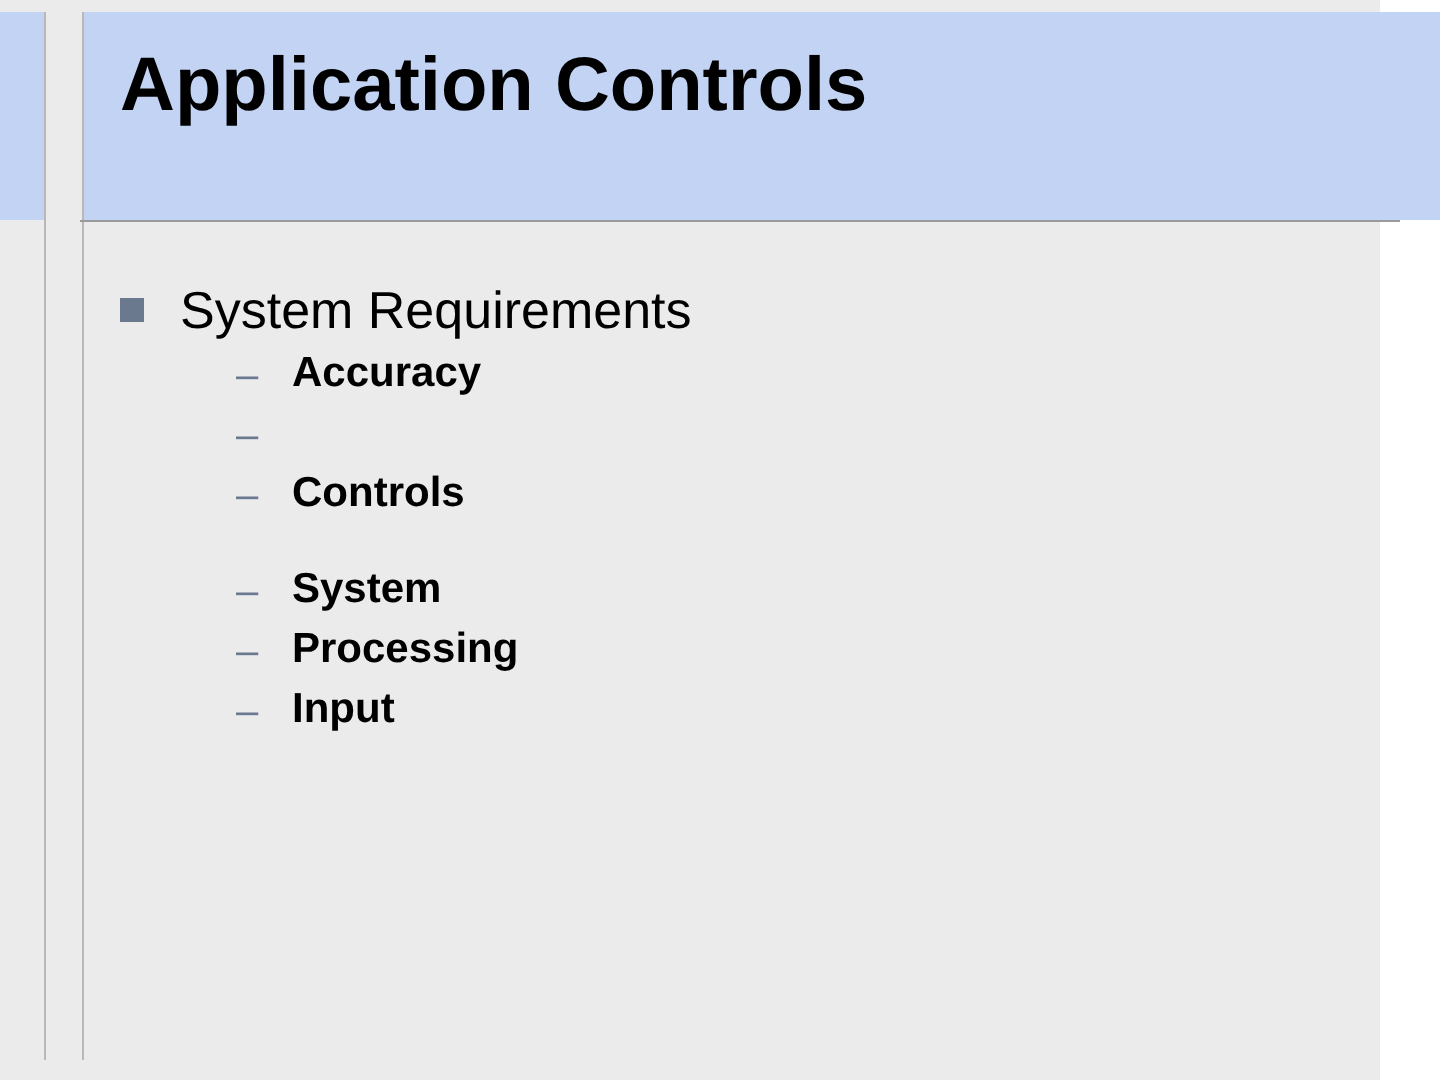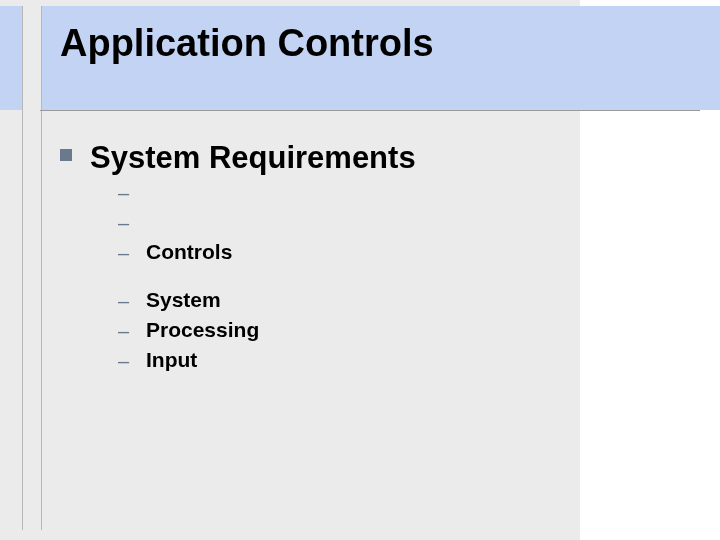--- a/index.html
+++ b/index.html
@@ -5,21 +5,21 @@
   html, body {
     margin: 0;
     padding: 0;
     width: 720px;
     height: 540px;
     font-family: Arial, Helvetica, sans-serif;
     background: #ffffff;
   }
   .slide {
     position: relative;
-    width: 580px;
+    width: 690px;
     height: 540px;
     background: #ebebeb;
     box-sizing: border-box;
   }
   .blue-band {
     position: absolute;
     left: 0;
     top: 6px;
     width: 720px;
     height: 104px;
@@ -64,22 +64,22 @@
   }
   .l1 .bullet {
     width: 12px;
     height: 12px;
     background: #6b798f;
     margin-top: 9px;
     margin-right: 18px;
     flex-shrink: 0;
   }
   .l1 .text {
-    font-size: 31px;
-    font-weight: bold;
+    font-size: 26px;
+    font-weight: normal;
     color: #000;
   }
   .l2 {
     display: flex;
     align-items: flex-start;
     margin: 4px 0 4px 58px;
   }
   .l2 .dash {
     width: 14px;
     color: #6b798f;
@@ -107,20 +107,21 @@
   <div class="rule"></div>
 
   <div class="content">
 
     <div class="l1">
       <div class="bullet"></div>
       <div class="text">System Requirements</div>
     </div>
     <div class="l2">
       <div class="dash">–</div>
+      <div class="text">Accuracy</div>
     </div>
     <div class="l2">
       <div class="dash">–</div>
     </div>
     <div class="l2">
       <div class="dash">–</div>
       <div class="text">Controls</div>
     </div>
 
     <div class="group-gap"></div>

